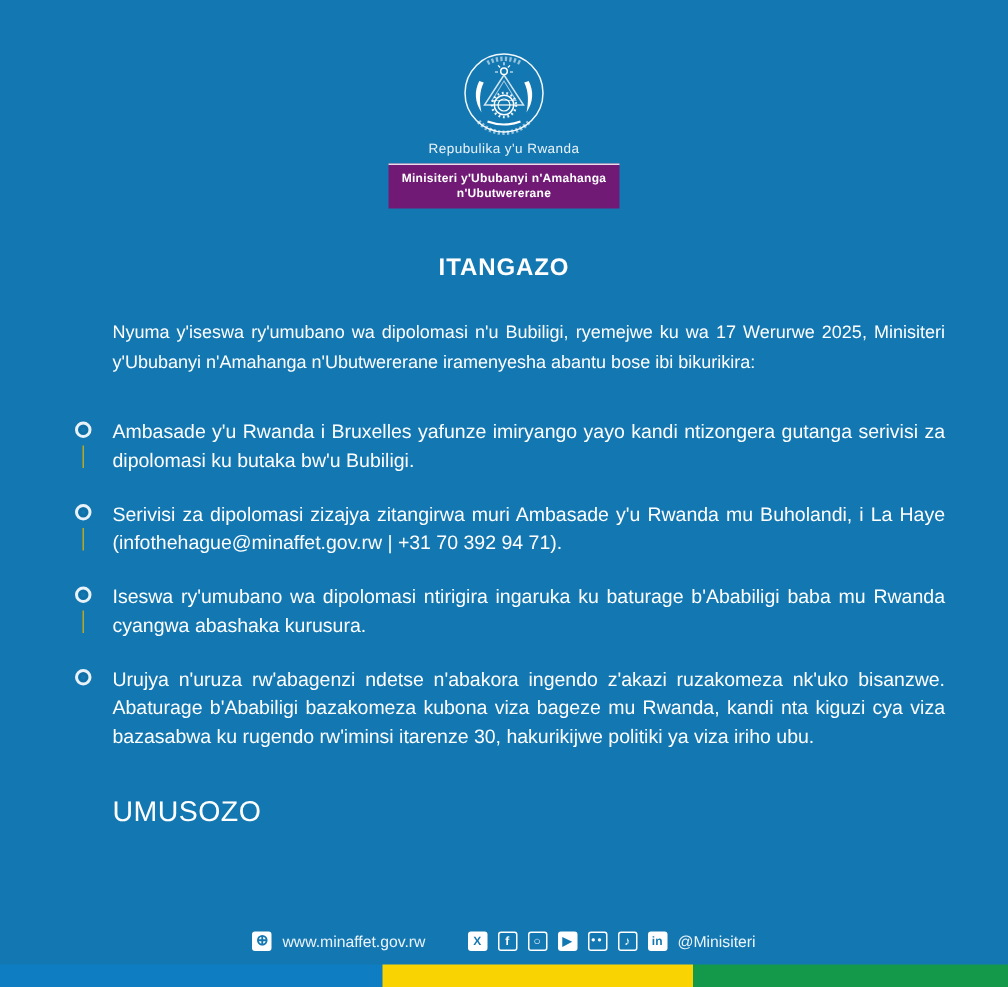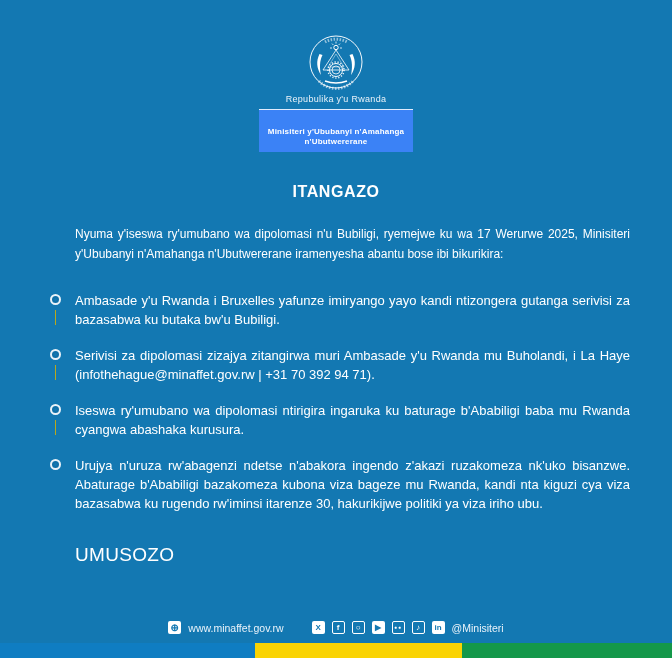--- a/index.html
+++ b/index.html
@@ -16,22 +16,22 @@
   .emblem { display: block; margin: 0 auto; }
   .country {
     font-size: 9px;
     margin-top: 4px;
     color: #eaf3fa;
     letter-spacing: 0.3px;
   }
   .ministry-band {
     display: inline-block;
     margin-top: 5px;
-    padding: 17px 9px 5px;
-    background: #3b82f6;
+    padding: 4px 9px 5px;
+    background: #701a75;
     border-top: 1px solid rgba(255,255,255,0.85);
   }
   .ministry-band div {
     font-size: 8px;
     font-weight: bold;
     line-height: 10px;
     letter-spacing: 0.2px;
   }
   
   .title {
@@ -147,21 +147,21 @@
 
 <div class="content">
   <p class="intro">Nyuma y'iseswa ry'umubano wa dipolomasi n'u Bubiligi, ryemejwe ku wa 17 Werurwe 2025, Minisiteri y'Ububanyi n'Amahanga n'Ubutwererane iramenyesha  abantu bose ibi bikurikira:</p>
 
   <div class="bullets">
     <div class="bullet">
       <div class="marker">
         <span class="ring"></span>
         <span class="connector"></span>
       </div>
-      <p class="btext">Ambasade y'u Rwanda i Bruxelles yafunze imiryango yayo kandi ntizongera gutanga serivisi za bazasabwa ku butaka bw'u Bubiligi.</p>
+      <p class="btext">Ambasade y'u Rwanda i Bruxelles yafunze imiryango yayo kandi ntizongera gutanga serivisi za dipolomasi ku butaka bw'u Bubiligi.</p>
     </div>
     <div class="bullet">
       <div class="marker">
         <span class="ring"></span>
         <span class="connector"></span>
       </div>
       <p class="btext">Serivisi za dipolomasi zizajya zitangirwa muri Ambasade y'u Rwanda mu Buholandi, i La Haye (infothehague@minaffet.gov.rw | +31 70 392 94 71).</p>
     </div>
     <div class="bullet">
       <div class="marker">

